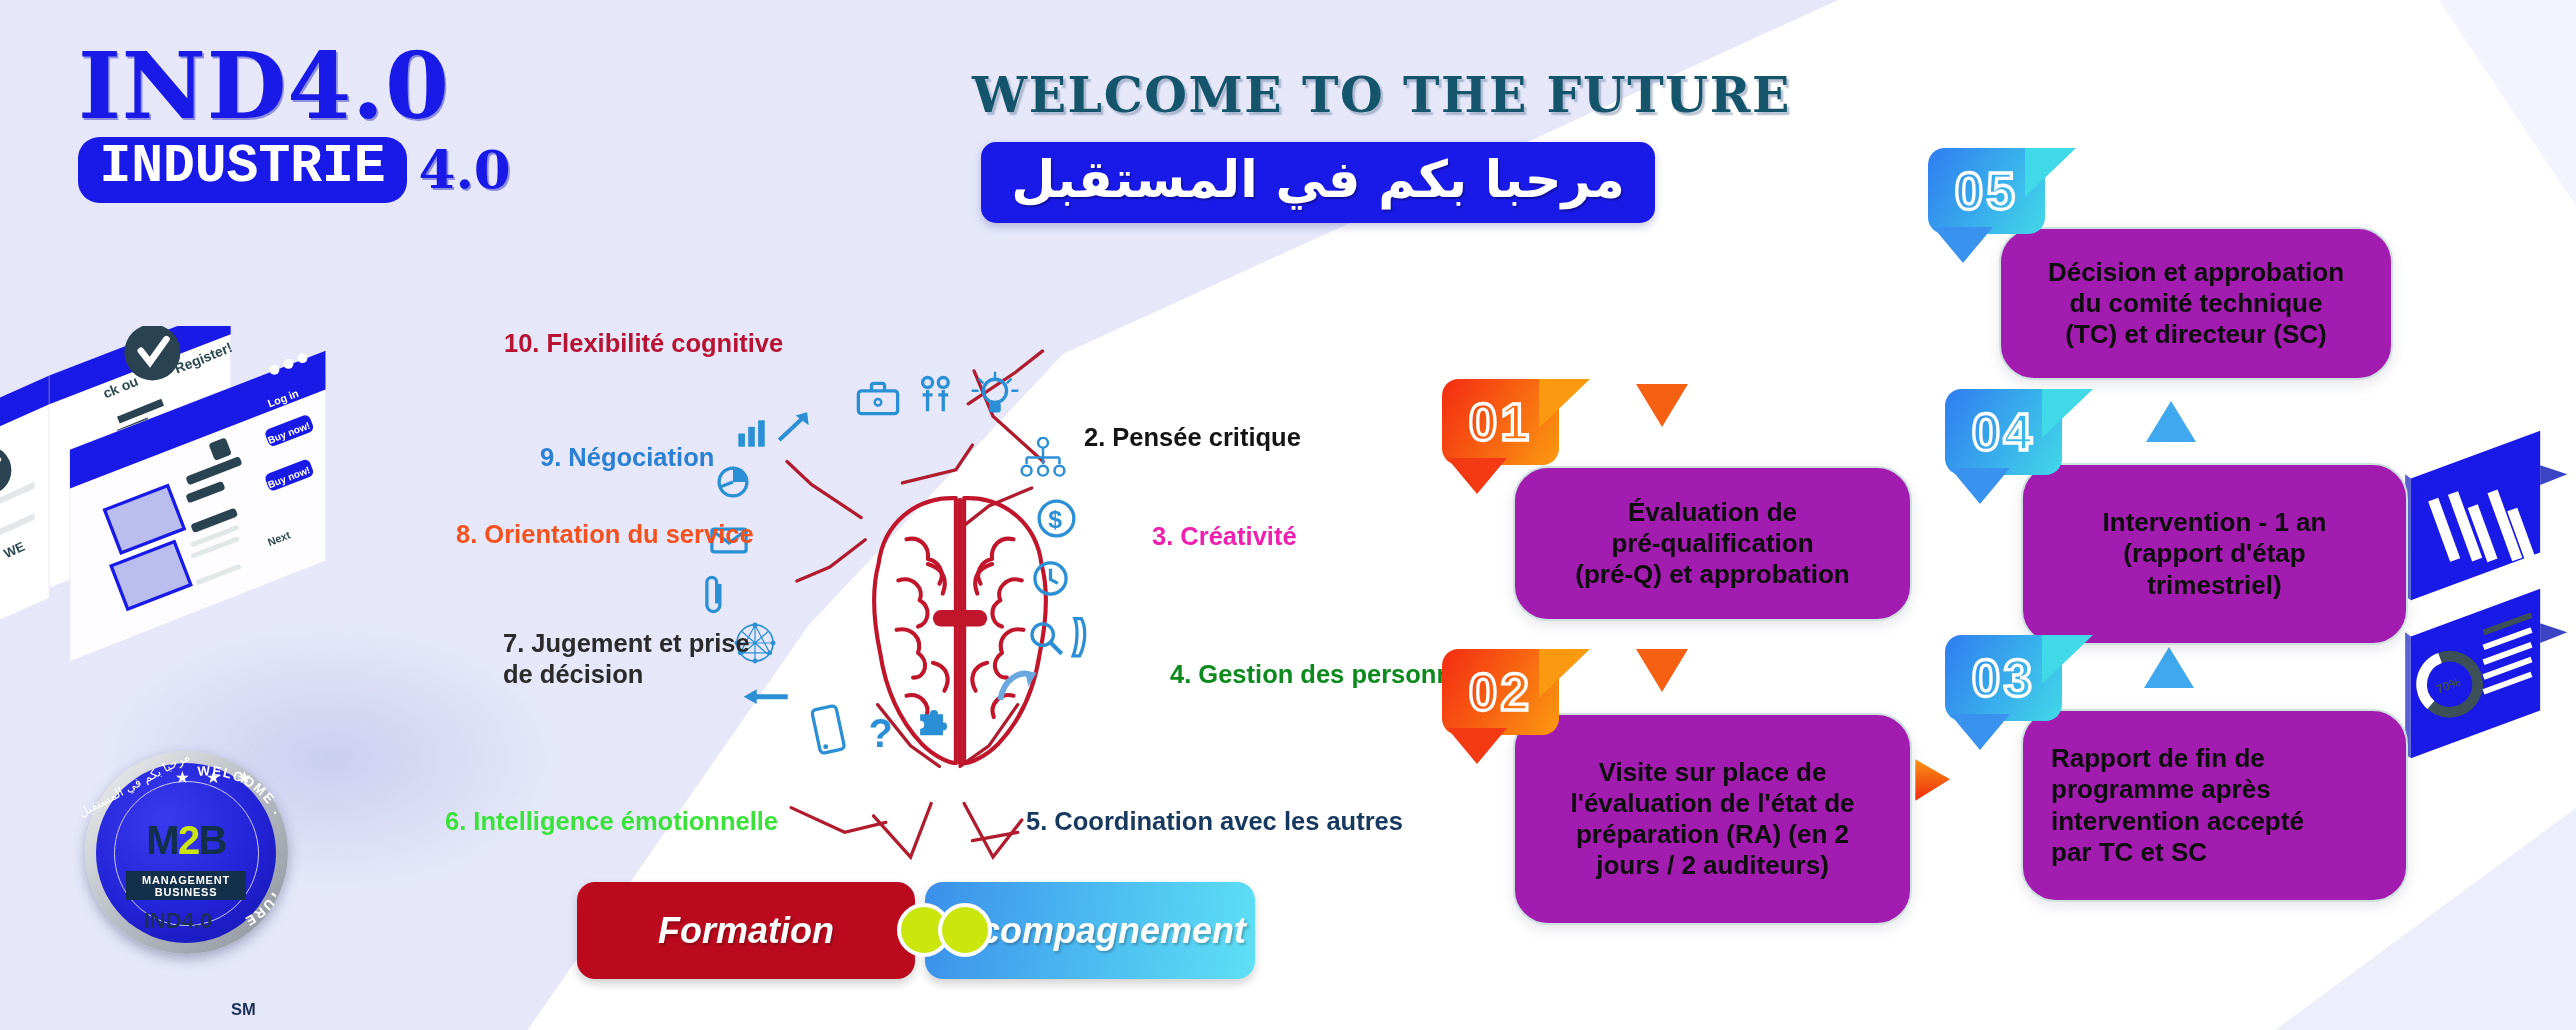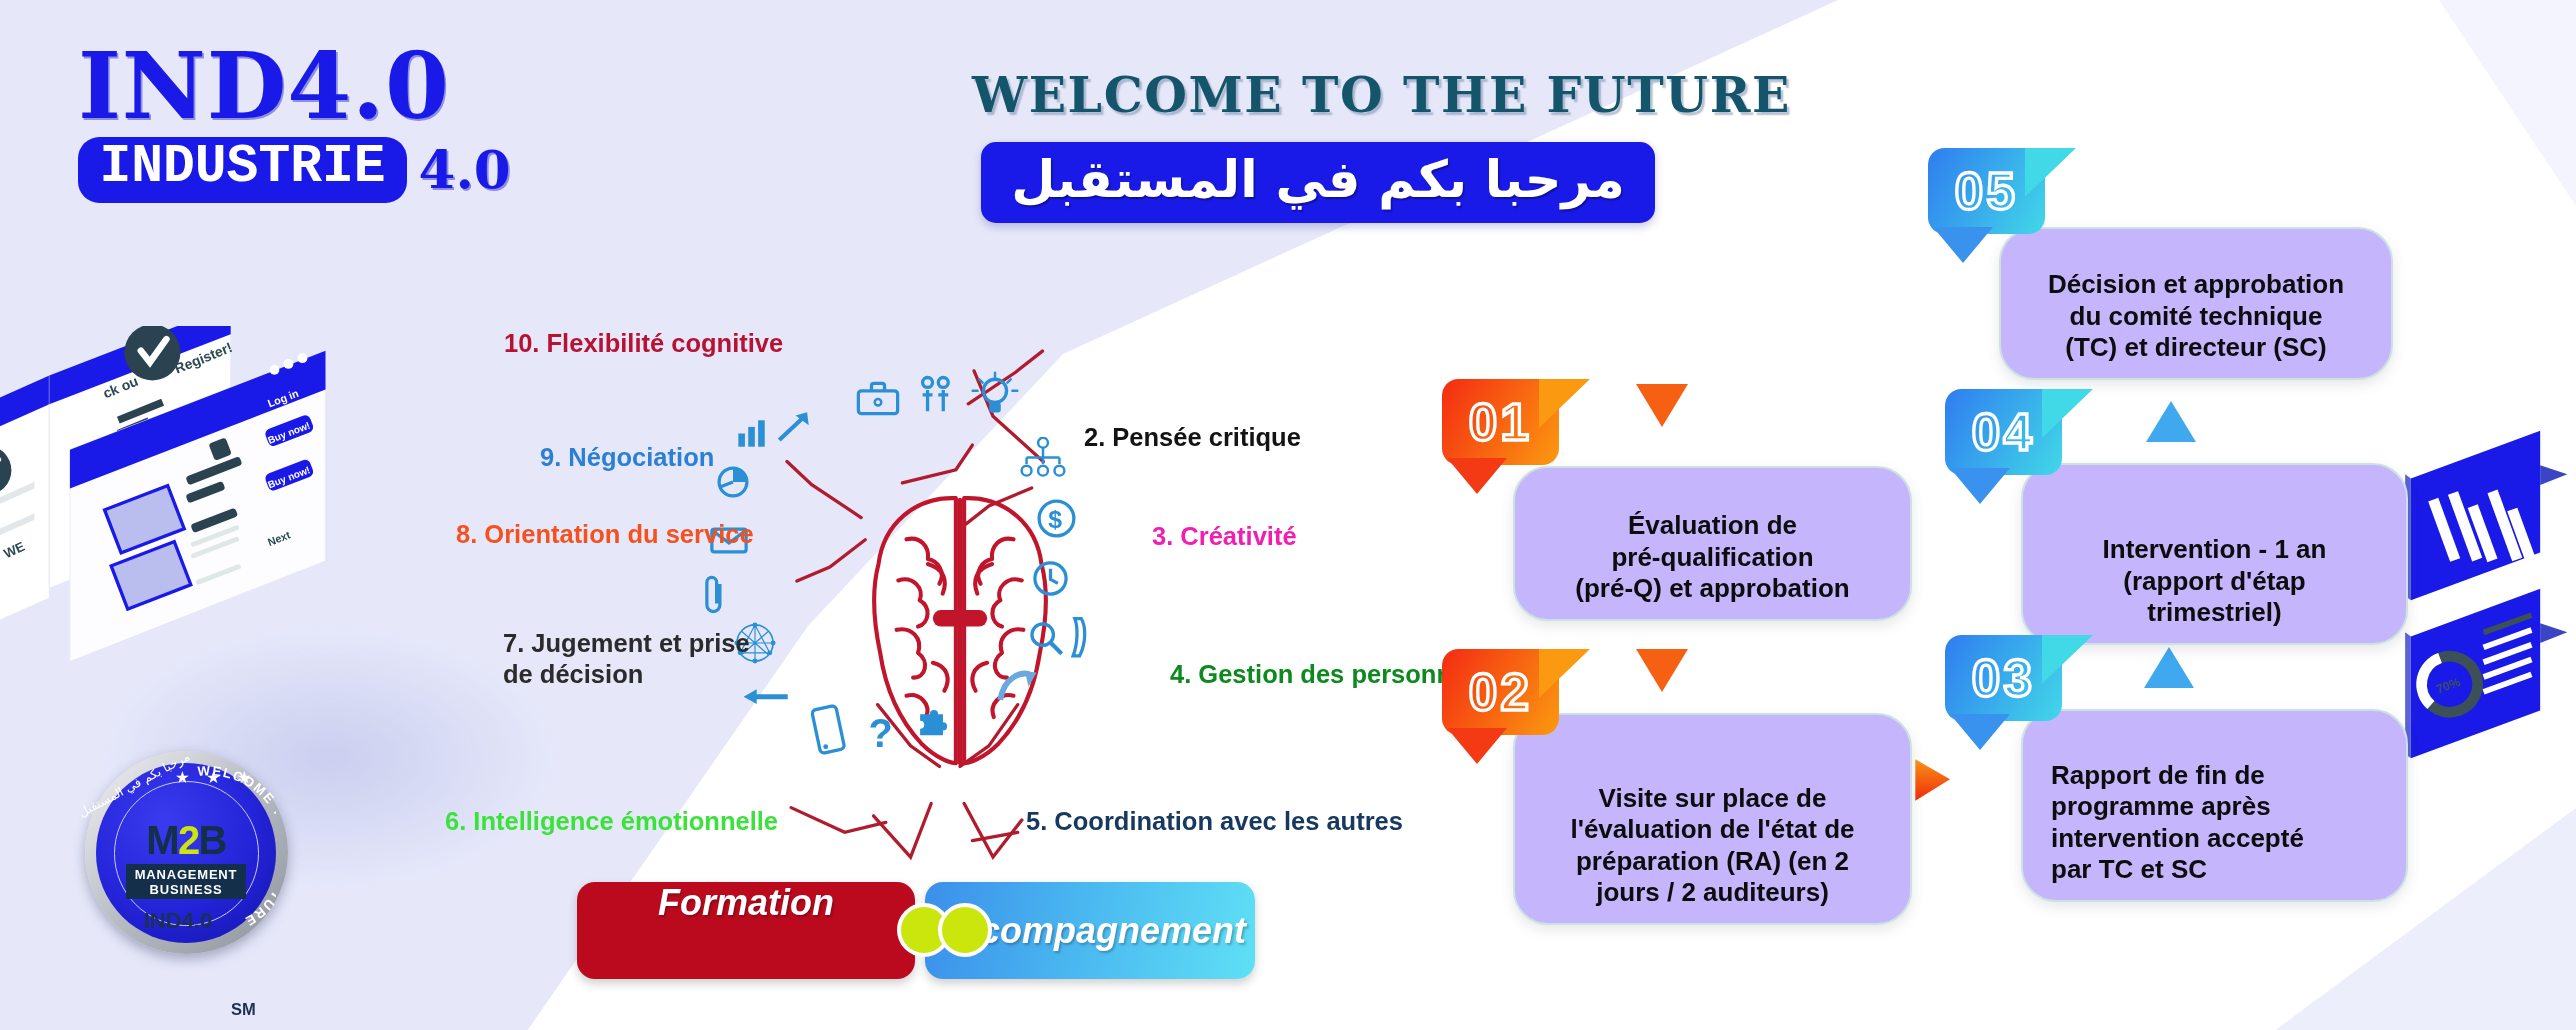--- a/index.html
+++ b/index.html
@@ -84,21 +84,21 @@
   
   #brain-wrap{left:791px;top:457px;width:338px;height:321px;}
   .brain-svg{width:338px;height:321px;}
   .miniicon{position:absolute;color:#2b8fd6;}
   .miniicon svg{display:block;}
 
   
   #formation-banner{left:577px;top:882px;display:flex;align-items:center;}
   .fb-left{
     background:#bb0a1e;border-radius:18px;width:338px;height:97px;
-    display:flex;justify-content:center;
+    display:flex;align-items:center;justify-content:center;
     box-shadow:0 4.1px 10px rgba(0,0,0,.18);
   }
   .fb-right{
     background:linear-gradient(100deg,#3b8fea 0%,#49b6f0 45%,#5fe0f5 100%);
     border-radius:18px;width:330px;height:97px;
     display:flex;align-items:center;justify-content:center;
     box-shadow:0 4.1px 10px rgba(0,0,0,.18);margin-left:10px;
   }
   .fb-text{
     color:#ffffff;font-style:italic;font-weight:700;font-size:36px;
@@ -109,23 +109,23 @@
     position:absolute;left:320px;top:21.4px;width:99px;height:54px;z-index:4;
   }
   .fb-knot .c{
     position:absolute;width:54px;height:54px;border-radius:50%;
     background:#cbe60d;border:4.1px solid #ffffff;box-sizing:border-box;
   }
 
   
   .pcard{position:absolute;width:470px;}
   .pcard-body{
-    position:absolute;background:#c4b5fd;border:2.5px solid #cfe0e0;
+    position:absolute;background:#a21caf;border:2.5px solid #cfe0e0;
     border-radius:35px;box-shadow:0 5px 13px rgba(60,70,90,.13);
-    display:flex;align-items:flex-end;justify-content:center;
+    display:flex;align-items:center;justify-content:center;
     text-align:center;padding:15px 21.4px;box-sizing:border-box;
   }
   .pcard-text{
     font-weight:700;font-size:26px;line-height:1.2;color:#0d0d0d;
     font-family:"Liberation Sans", sans-serif;white-space:pre-line;
   }
   .pcard-text.left{text-align:left;}
   .badge{
     position:absolute;width:117px;height:105px;z-index:5;
   }
@@ -167,22 +167,22 @@
   }
   .seal-m2b{
     position:absolute;left:48px;top:74px;width:120px;text-align:center;
   }
   .m2b-word{
     font-family:"Liberation Sans", sans-serif;font-weight:700;font-size:40px;
     line-height:1;color:#132f4a;letter-spacing:-1.6px;
   }
   .m2b-2{color:#cbe60d;}
   .m2b-tag{
-    margin-top:4px;background:#132f4a;color:#ffffff;
-    font-size:13px;font-weight:700;letter-spacing:0.8px;padding:2.5px 3.3px;
+    margin-top:11px;background:#132f4a;color:#ffffff;
+    font-size:11px;font-weight:700;letter-spacing:0.8px;padding:2.5px 3.3px;
     font-family:"Liberation Sans", sans-serif;
   }
   .seal-ind{
     position:absolute;left:38px;top:162px;width:124px;text-align:center;
     font-family:"Liberation Sans", sans-serif;font-weight:700;font-size:22px;
     color:#1c2f57;
   }
   .seal-sm{
     position:absolute;left:153px;top:208px;
     font-family:"Liberation Sans", sans-serif;font-weight:700;font-size:16.5px;

